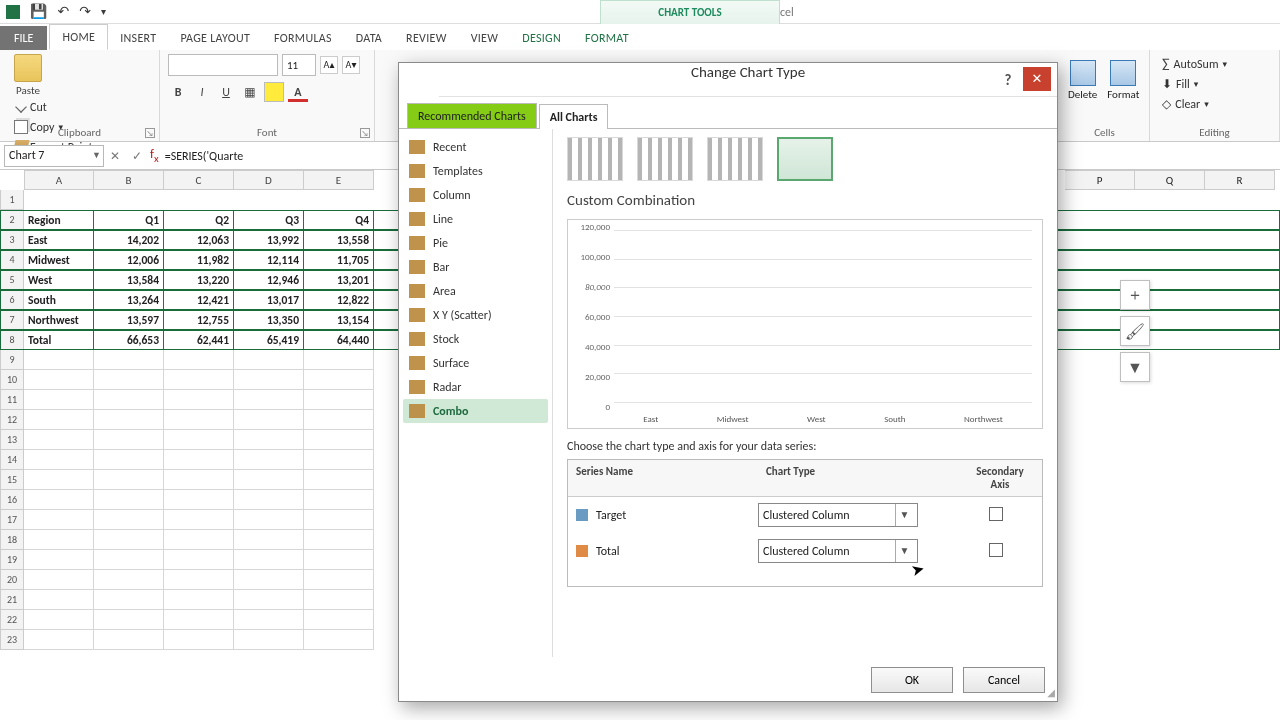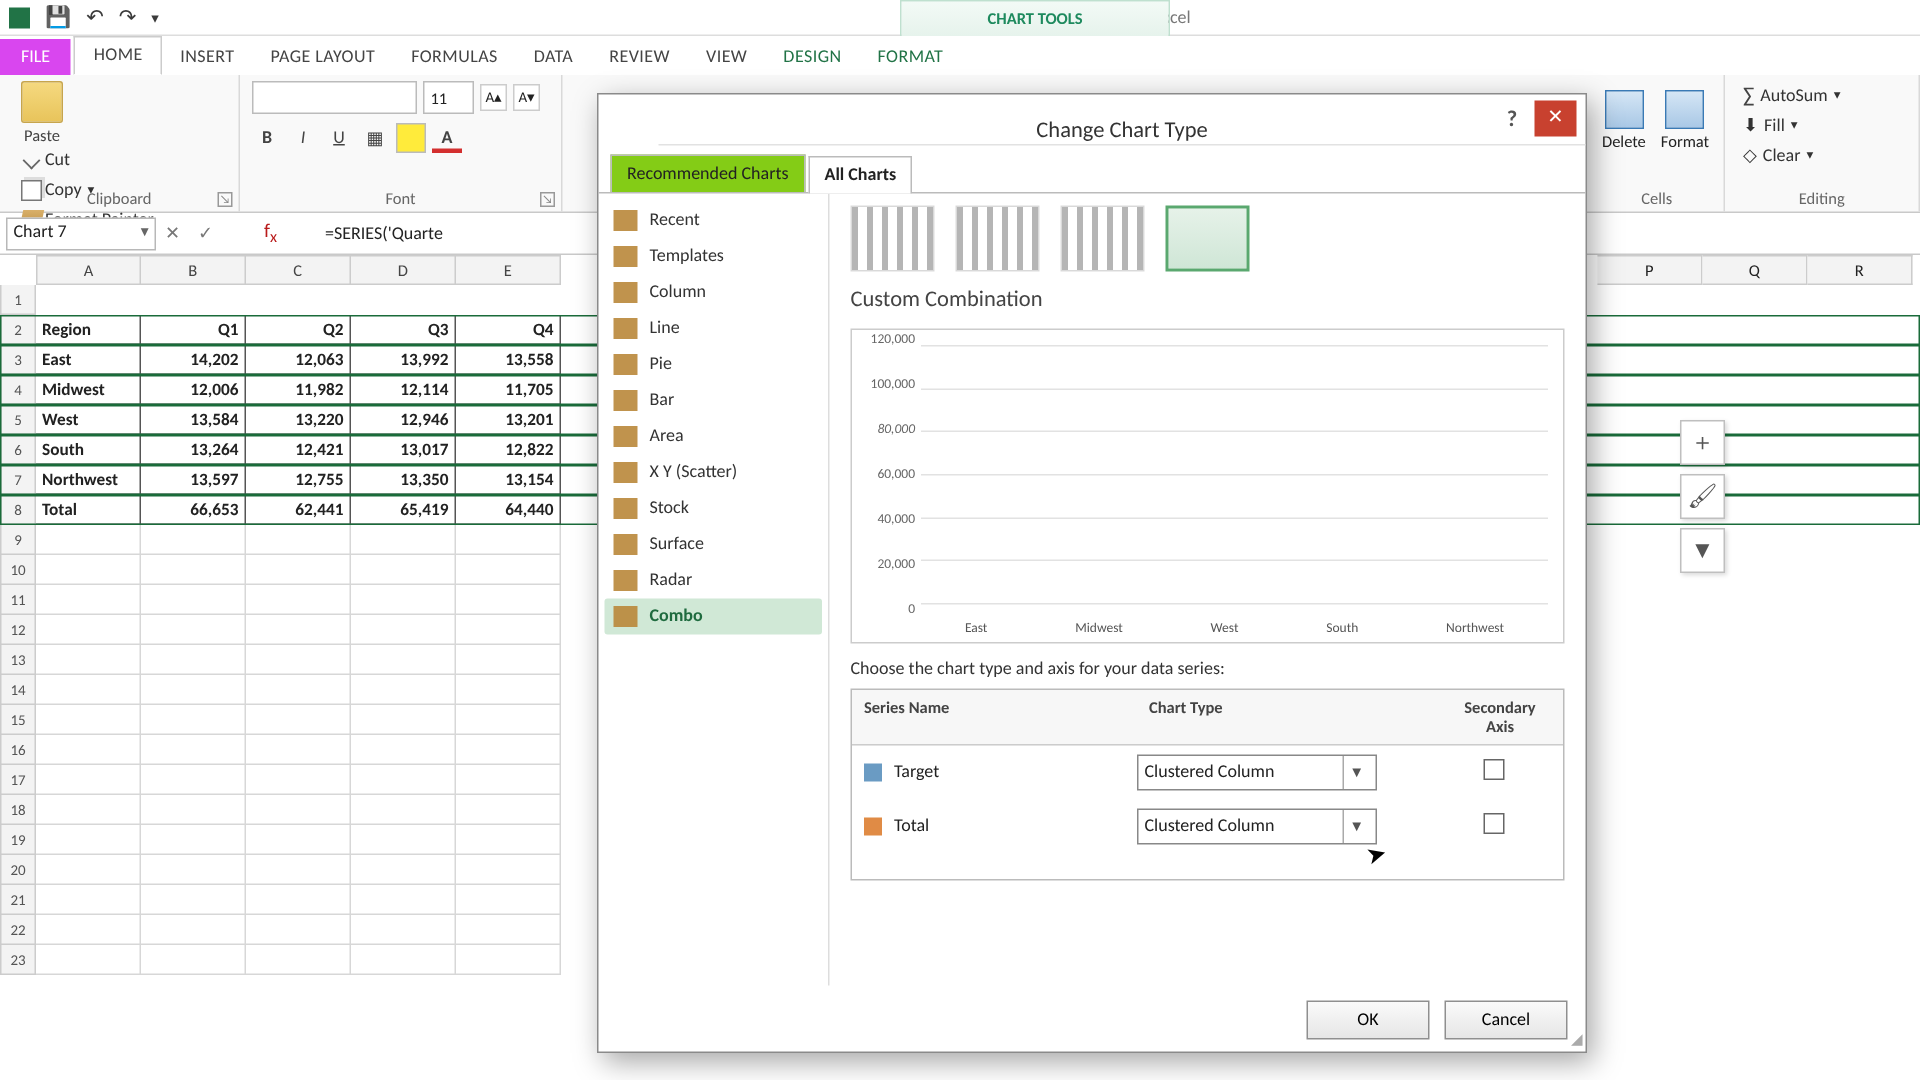--- a/index.html
+++ b/index.html
@@ -8,21 +8,21 @@
   
   .titlebar { height:24px; background:#fff; display:flex; align-items:center; border-bottom:1px solid #ddd; }
   .qat { display:flex; align-items:center; gap:10px; padding-left:6px; width:200px; }
   .qat .xlogo { width:14px; height:14px; background:#217346; }
   .qat span { font-size:14px; color:#3b3b3b; cursor:pointer; }
   .titlecenter { flex:1; text-align:center; color:#777; font-size:12px; }
   .charttools { position:absolute; left:600px; top:0; width:180px; text-align:center; color:#1e8a5e; font-size:11px; font-weight:600; height:24px; line-height:24px; background:linear-gradient(#f3faf6,#e6f3ec); border:1px solid #bfe0cf; border-bottom:none;}
   
   
   .tabs { height:26px; background:#fff; display:flex; align-items:flex-end; }
-  .tabs .file { background:#d946ef; color:#fff; padding:5px 14px; font-size:12px; margin-right:2px; }
+  .tabs .file { background:#737373; color:#fff; padding:5px 14px; font-size:12px; margin-right:2px; }
   .tabs .tab { padding:5px 12px; font-size:12px; color:#444; cursor:pointer; text-transform:uppercase; letter-spacing:.3px;}
   .tabs .tab.active { border:1px solid #ccc; border-bottom:1px solid #fff; background:#fff; }
   .tabs .ctxtab { color:#217346; }
   
   
   .ribbon { height:92px; border-bottom:1px solid #c9c9c9; background:#f9f9f9; display:flex; position:relative; }
   .group { border-right:1px solid #d9d9d9; padding:4px 8px 2px; position:relative; display:flex; flex-direction:column; }
   .group .glabel { position:absolute; bottom:2px; left:0; right:0; text-align:center; font-size:11px; color:#666; }
   .group .dbox { position:absolute; bottom:3px; right:4px; width:10px; height:10px; border:1px solid #999; font-size:8px; line-height:8px; text-align:center; color:#888;}
   .clipgroup { width:160px; }
@@ -52,42 +52,42 @@
   .delins { display:flex; flex-direction:column; align-items:center; font-size:11px; gap:2px; margin-top:6px;}
   .cellico { width:26px;height:26px; border:1px solid #3a7ab5; background:linear-gradient(#d5e6f5,#a9c8e6);}
   .editlist { font-size:12px; line-height:20px; color:#333; margin-left:4px;}
   .editlist div{display:flex;align-items:center;gap:4px;}
   .sigma{font-size:14px; color:#444;}
   
   
   .fbar { height:28px; border-bottom:1px solid #c9c9c9; display:flex; align-items:center; background:#fff;}
   .namebox { width:100px; height:22px; border:1px solid #b8b8b8; margin-left:4px; padding:2px 4px; font-size:12px; position:relative; background:#fff;}
   .namebox .dd{position:absolute;right:2px;top:3px;font-size:9px;color:#666;}
-  .fx { margin:0 28px; color:#b91c1c; font-size:13px;}
+  .fx { margin:0 2px; color:#b91c1c; font-size:13px;}
   .fxbtn{width:22px;text-align:center;color:#777;cursor:pointer;}
   .formin { flex:0 0 auto; width:160px; font-size:12px; color:#222; padding-left:4px; white-space:nowrap; overflow:hidden;}
   
   
   .sheet { position:absolute; left:0; top:170px; right:0; bottom:0; }
   .colhdrs { display:flex; margin-left:24px; }
   .colhdrs div { width:70px; height:20px; border:1px solid #ccc; border-left:none; background:#f3f3f3; text-align:center; font-size:11px; color:#444; line-height:20px;}
   .colhdrs div:first-child{border-left:1px solid #ccc;}
   .rows { }
   .row { display:flex; height:20px; }
   .row .rh { width:24px; border:1px solid #ccc; border-top:none; background:#f3f3f3; text-align:center; font-size:10px; color:#555; line-height:20px;}
   .row .cell { width:70px; border-right:1px solid #d7d7d7; border-bottom:1px solid #d7d7d7; padding:0 4px; font-size:11.5px; line-height:20px; overflow:hidden; white-space:nowrap;}
   .row .cell.num{ text-align:right;}
   .row .cell.bold{ font-weight:bold;}
   .titlecell{ font-weight:bold; text-align:center !important; }
   .datarange .cell{ border-right:1px solid #555; border-bottom:1px solid #555;}
   .datarange { outline:1.5px solid #1a6b3a; outline-offset:-1px;}
   
   
   .dialog { position:absolute; left:398px; top:62px; width:660px; height:640px; background:#fff; border:1px solid #8a8a8a; box-shadow:4px 6px 18px rgba(0,0,0,.35); z-index:50;}
-  .dlg-title { height:34px; display:flex; align-items:flex-end; justify-content:center; font-size:15px; color:#333; position:relative; border-bottom:1px solid #e2e2e2;margin-left:40px;}
+  .dlg-title { height:34px; display:flex; align-items:flex-start; justify-content:center; font-size:15px; color:#333; position:relative; border-bottom:1px solid #e2e2e2;margin-left:40px;}
   .dlg-title .help{position:absolute;right:38px;top:6px;width:22px;height:22px;text-align:center;line-height:22px;font-weight:bold;color:#555;cursor:pointer;}
   .dlg-title .close{position:absolute;right:6px;top:4px;width:28px;height:24px;background:#c8412f;color:#fff;text-align:center;line-height:24px;font-size:13px;cursor:pointer;}
   .dlg-tabs{ display:flex; padding:6px 8px 0; gap:2px; border-bottom:1px solid #bbb;}
   .dlg-tabs .dtab{ padding:5px 10px; font-size:12px; border:1px solid #bbb; border-bottom:none; background:#84cc16; cursor:pointer; position:relative; }
   .dlg-tabs .dtab.active{ background:#fff; font-weight:600; z-index:2; top:1px;}
   
   .dlg-body{ display:flex; height:calc(100% - 34px - 32px - 44px); }
   .sidelist{ width:154px; border-right:1px solid #ddd; padding:6px 4px;}
   .sidelist .sitem{ display:flex; align-items:center; gap:8px; padding:5px 6px; font-size:12px; color:#333; cursor:pointer; border-radius:2px;}
   .sidelist .sitem .sico{ width:16px; height:14px; background:#b9873a; opacity:.9;}

